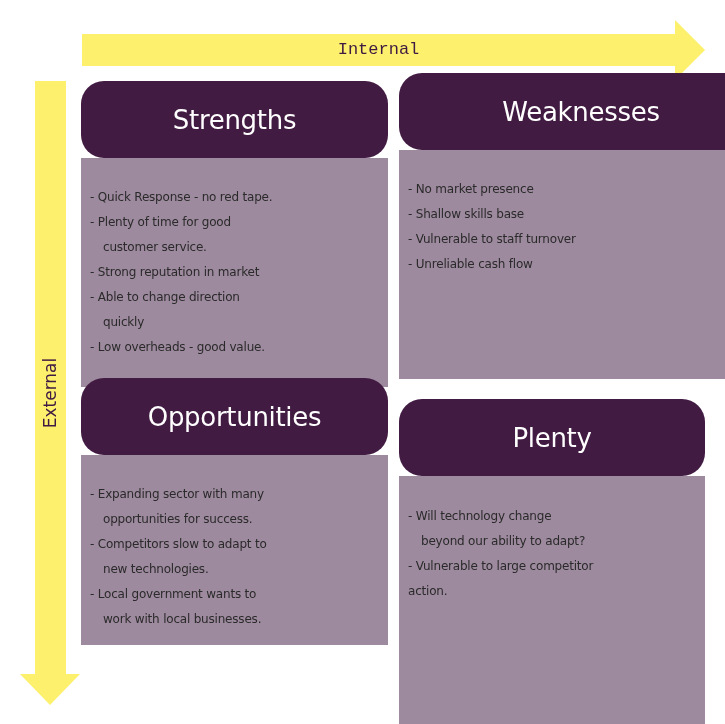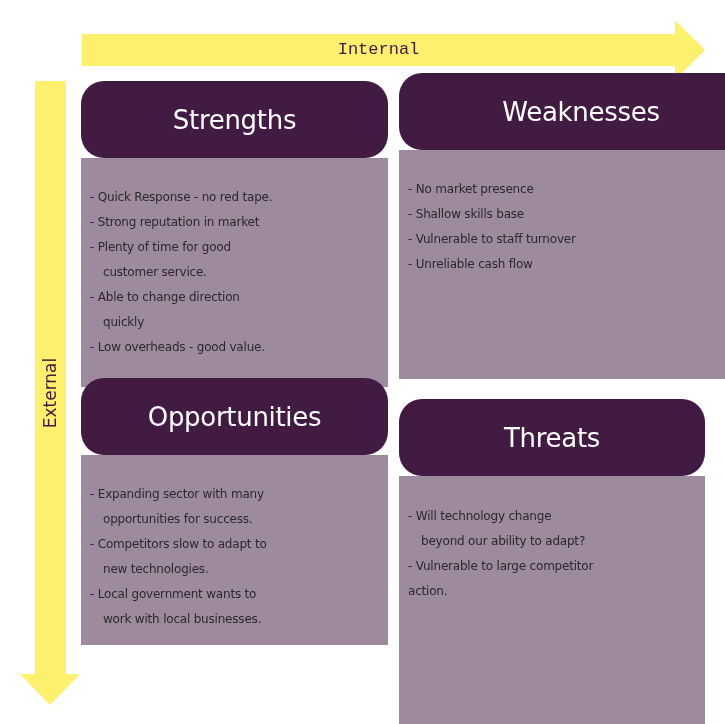--- a/index.html
+++ b/index.html
@@ -36,25 +36,25 @@
 </svg>
 <div class="arrow-label v-label">External</div>
 
 <div class="panel" style="left:81px;top:81px;">
   <div class="panel-header">Strengths</div>
   <div class="panel-body">
     <div class="item">
         <span class="line">- Quick Response - no red tape.</span>
       </div>
     <div class="item">
-        <span class="line">- Strong reputation in market</span>
+        <span class="line">- Plenty of time for good</span>
+        <span class="line cont">customer service.</span>
       </div>
     <div class="item">
-        <span class="line">- Plenty of time for good</span>
-        <span class="line cont">customer service.</span>
+        <span class="line">- Strong reputation in market</span>
       </div>
     <div class="item">
         <span class="line">- Able to change direction</span>
         <span class="line cont">quickly</span>
       </div>
     <div class="item">
         <span class="line">- Low overheads - good value.</span>
       </div>
   </div>
 </div>
@@ -89,21 +89,21 @@
         <span class="line cont">new technologies.</span>
       </div>
     <div class="item">
         <span class="line">- Local government wants to</span>
         <span class="line cont">work with local businesses.</span>
       </div>
   </div>
 </div>
 
 <div class="panel" style="left:399px;top:399px;width:306px;">
-  <div class="panel-header">Threats</div>
+  <div class="panel-header">Plenty</div>
   <div class="panel-body" style="height:299px;padding-top:28px;">
     <div class="item">
         <span class="line">- Will technology change</span>
         <span class="line cont">beyond our ability to adapt?</span>
       </div>
     <div class="item">
         <span class="line">- Vulnerable to large competitor</span>
         <span class="line cont noindent">action.</span>
       </div>
   </div>

